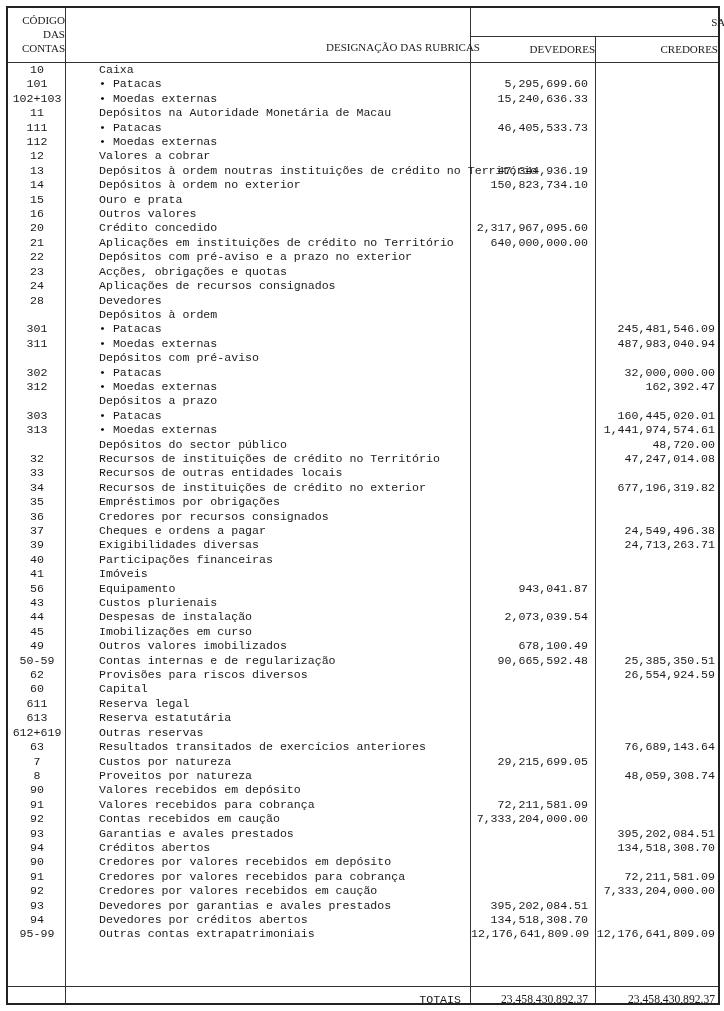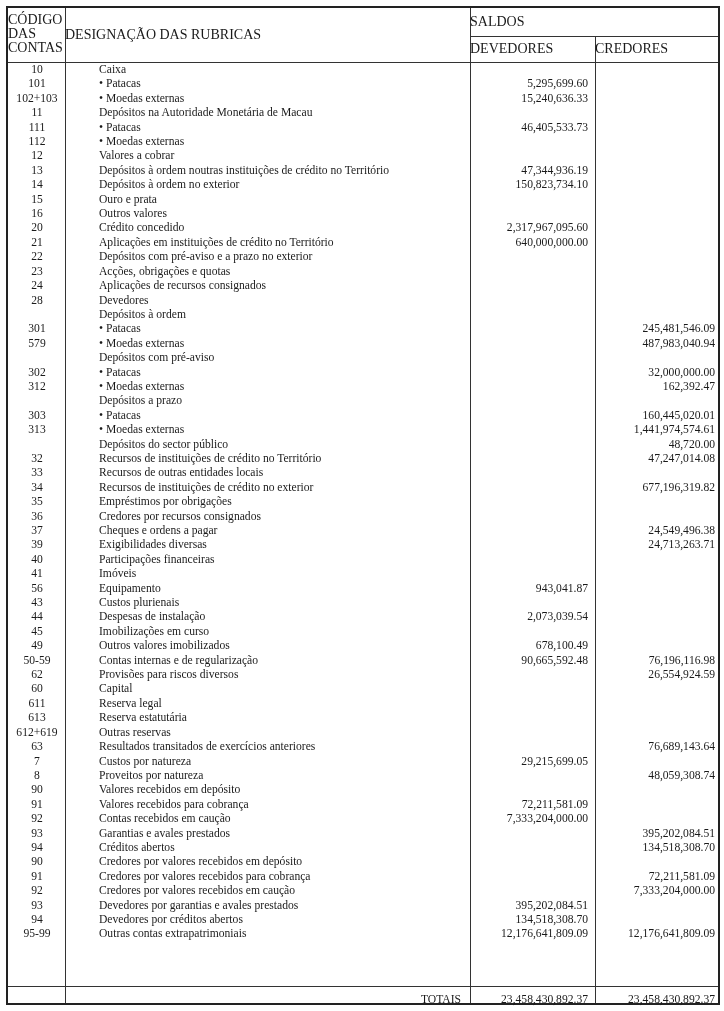--- a/index.html
+++ b/index.html
@@ -2,29 +2,29 @@
 <html><head>
 <meta charset="utf-8">
 <style>
   html, body { margin:0; padding:0; background:#fff; }
   body { width:724px; height:1011px; position:relative; overflow:hidden;
          font-family:"Liberation Serif", "DejaVu Serif", serif; color:#1a1a1a; }
   .tbl { position:absolute; left:6px; top:6px; width:714px; height:999px;
          border:2px solid #222; box-sizing:border-box; }
   .vl { position:absolute; top:0; width:0; border-left:1px solid #333; }
   .hl { position:absolute; height:0; border-top:1px solid #333; }
-  .hdr { position:absolute; text-align:left; font-size:14px; line-height:14px; }
-  .rows { position:absolute; left:0; top:55px; width:710px; }
+  .hdr { position:absolute; text-align:right; font-size:11px; line-height:14px; }
+  .rows { position:absolute; left:0; top:55px; width:710px;font-family:Liberation Mono, monospace; }
   .row { position:relative; height:14.42px; font-size:11.6px; line-height:14.4px; white-space:nowrap; }
   .row span { position:absolute; top:0; }
   .code { left:0; width:58px; text-align:center; }
   .desc { left:91px; }
   .dev  { left:463px; width:117px; text-align:right; }
   .cred { left:588px; width:119px; text-align:right; }
-  .tot-label { position:absolute; left:380px; width:73px; top:983px; text-align:right; font-size:11.6px; line-height:18px; }
+  .tot-label { position:absolute; left:380px; width:73px; top:983px; text-align:right; font-size:11.6px; line-height:18px;font-family:Liberation Mono, monospace; }
   .tot-dev { position:absolute; left:463px; width:117px; top:983px; text-align:right; font-size:11.6px; line-height:18px; }
   .tot-cred { position:absolute; left:588px; width:119px; top:983px; text-align:right; font-size:11.6px; line-height:18px; }
 </style>
 </head>
 <body>
 
 <div class="tbl">
 
   <div class="vl" style="left:57px;height:995px;"></div>
   <div class="vl" style="left:462px;height:995px;"></div>
@@ -32,21 +32,21 @@
 
   <div class="hl" style="left:462px;width:248px;top:28px;"></div>
   <div class="hl" style="left:0;width:710px;top:54px;"></div>
   <div class="hl" style="left:0;width:710px;top:978px;"></div>
 
   <div class="hdr" style="left:0;width:57px;top:5px;">
     <div>CÓDIGO</div>
     <div>DAS</div>
     <div>CONTAS</div>
   </div>
-  <div class="hdr" style="left:57px;width:405px;top:20px;">DESIGNAÇÃO DAS RUBRICAS</div>
+  <div class="hdr" style="left:57px;width:405px;top:32px;padding-left:10px;">DESIGNAÇÃO DAS RUBRICAS</div>
   <div class="hdr" style="left:462px;width:284px;top:7px;">SALDOS</div>
   <div class="hdr" style="left:462px;width:125px;top:34px;">DEVEDORES</div>
   <div class="hdr" style="left:587px;width:123px;top:34px;">CREDORES</div>
 
   <div class="rows" id="rows">
       <div class="row">
         <span class="code">10</span>
         <span class="desc">Caixa</span>
         <span class="dev"></span>
         <span class="cred"></span>
@@ -153,21 +153,21 @@
         <span class="dev"></span>
         <span class="cred"></span>
       </div>
       <div class="row">
         <span class="code">301</span>
         <span class="desc">• Patacas</span>
         <span class="dev"></span>
         <span class="cred">245,481,546.09</span>
       </div>
       <div class="row">
-        <span class="code">579</span>
+        <span class="code">311</span>
         <span class="desc">• Moedas externas</span>
         <span class="dev"></span>
         <span class="cred">487,983,040.94</span>
       </div>
       <div class="row">
         <span class="code"></span>
         <span class="desc">Depósitos com pré-aviso</span>
         <span class="dev"></span>
         <span class="cred"></span>
       </div>
@@ -288,21 +288,21 @@
       <div class="row">
         <span class="code">49</span>
         <span class="desc">Outros valores imobilizados</span>
         <span class="dev">678,100.49</span>
         <span class="cred"></span>
       </div>
       <div class="row">
         <span class="code">50-59</span>
         <span class="desc">Contas internas e de regularização</span>
         <span class="dev">90,665,592.48</span>
-        <span class="cred">76,196,116.98</span>
+        <span class="cred">25,385,350.51</span>
       </div>
       <div class="row">
         <span class="code">62</span>
         <span class="desc">Provisões para riscos diversos</span>
         <span class="dev"></span>
         <span class="cred">26,554,924.59</span>
       </div>
       <div class="row">
         <span class="code">60</span>
         <span class="desc">Capital</span>

